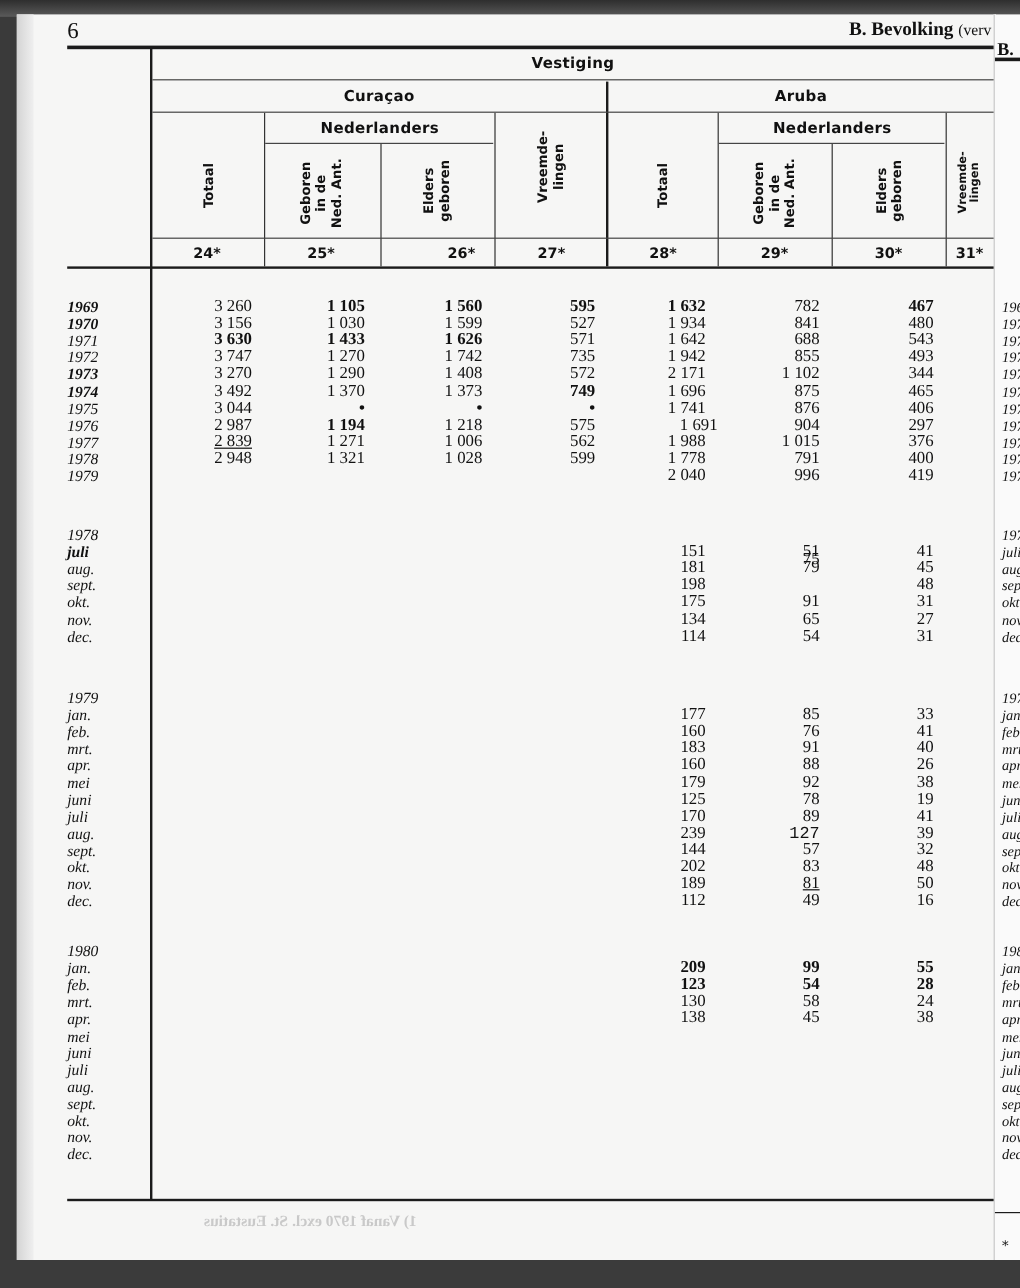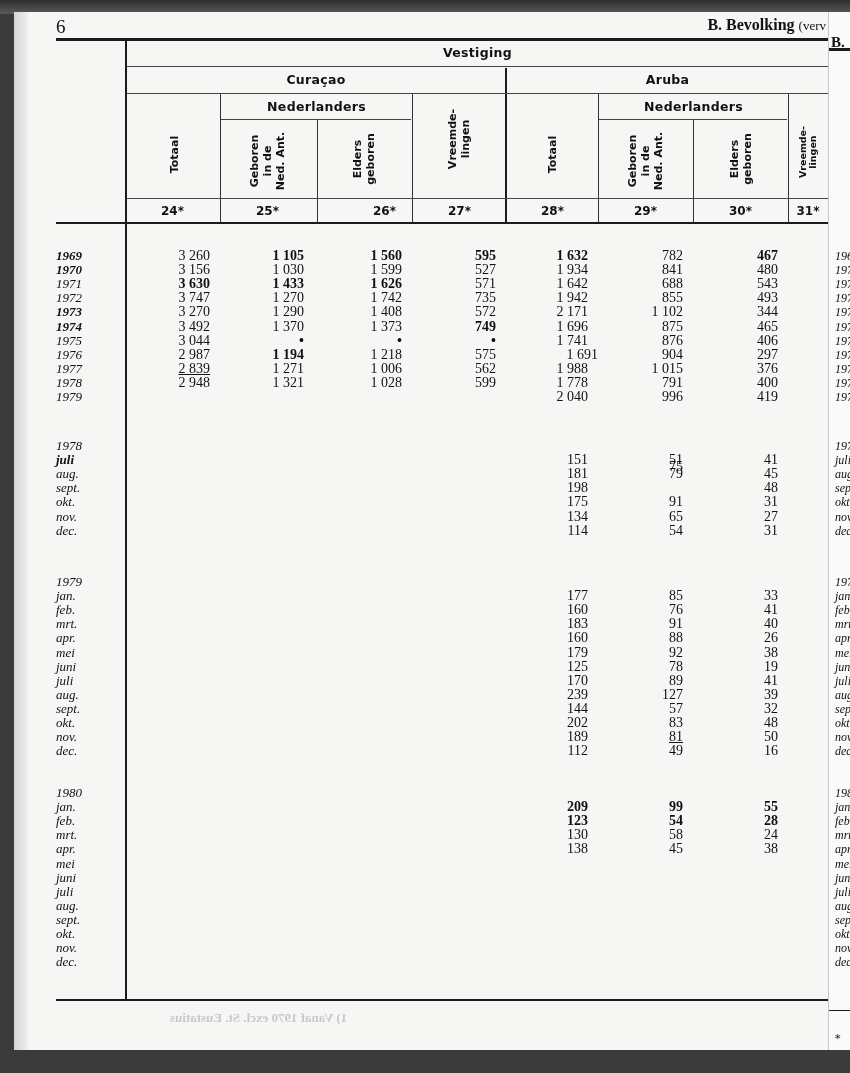--- a/index.html
+++ b/index.html
@@ -299,21 +299,21 @@
     <div class="rowlabel" style="top: 659.6px;">juni</div>
     <div class="num" style="top: 659.6px; right: 262px;">125</div>
     <div class="num" style="top: 659.6px; right: 167px;">78</div>
     <div class="num" style="top: 659.6px; right: 72px;">19</div>
     <div class="rowlabel" style="top: 673.7px;">juli</div>
     <div class="num" style="top: 673.7px; right: 262px;">170</div>
     <div class="num" style="top: 673.7px; right: 167px;">89</div>
     <div class="num" style="top: 673.7px; right: 72px;">41</div>
     <div class="rowlabel" style="top: 687.8px;">aug.</div>
     <div class="num" style="top: 687.8px; right: 262px;">239</div>
-    <div class="num" style="top: 687.8px; right: 167px;">127</div>
+    <div class="num" style="top: 687.8px; right: 167px; font-family: Liberation Mono, monospace;">127</div>
     <div class="num" style="top: 687.8px; right: 72px;">39</div>
     <div class="rowlabel" style="top: 701.9px;">sept.</div>
     <div class="num" style="top: 701.9px; right: 262px;">144</div>
     <div class="num" style="top: 701.9px; right: 167px;">57</div>
     <div class="num" style="top: 701.9px; right: 72px;">32</div>
     <div class="rowlabel" style="top: 716px;">okt.</div>
     <div class="num" style="top: 716px; right: 262px;">202</div>
     <div class="num" style="top: 716px; right: 167px;">83</div>
     <div class="num" style="top: 716px; right: 72px;">48</div>
     <div class="rowlabel" style="top: 730.1px;">nov.</div>

